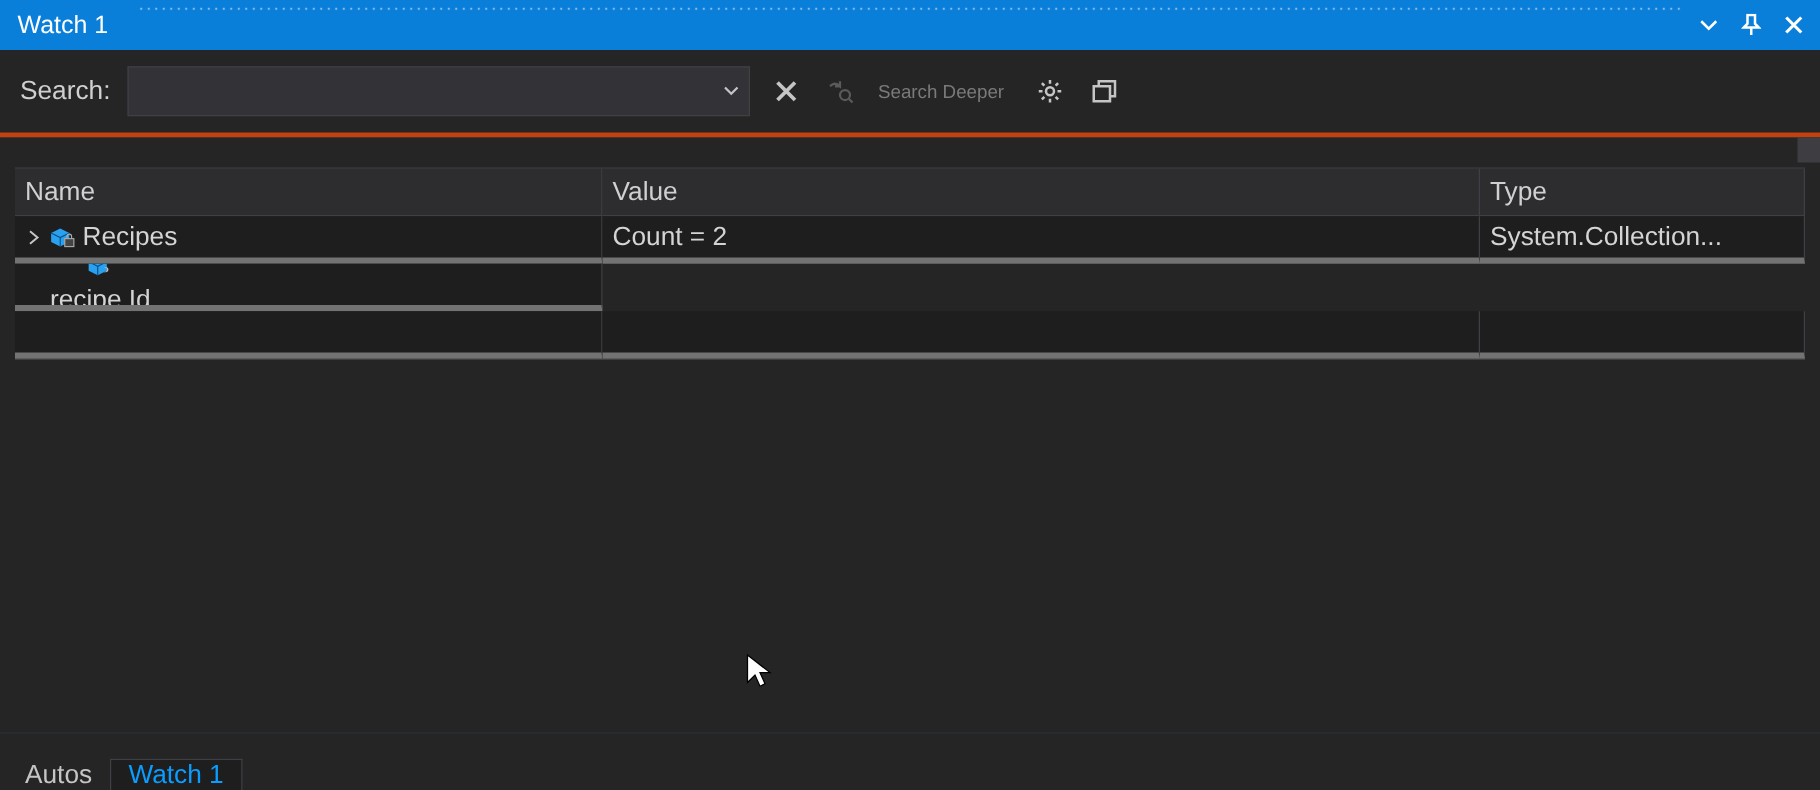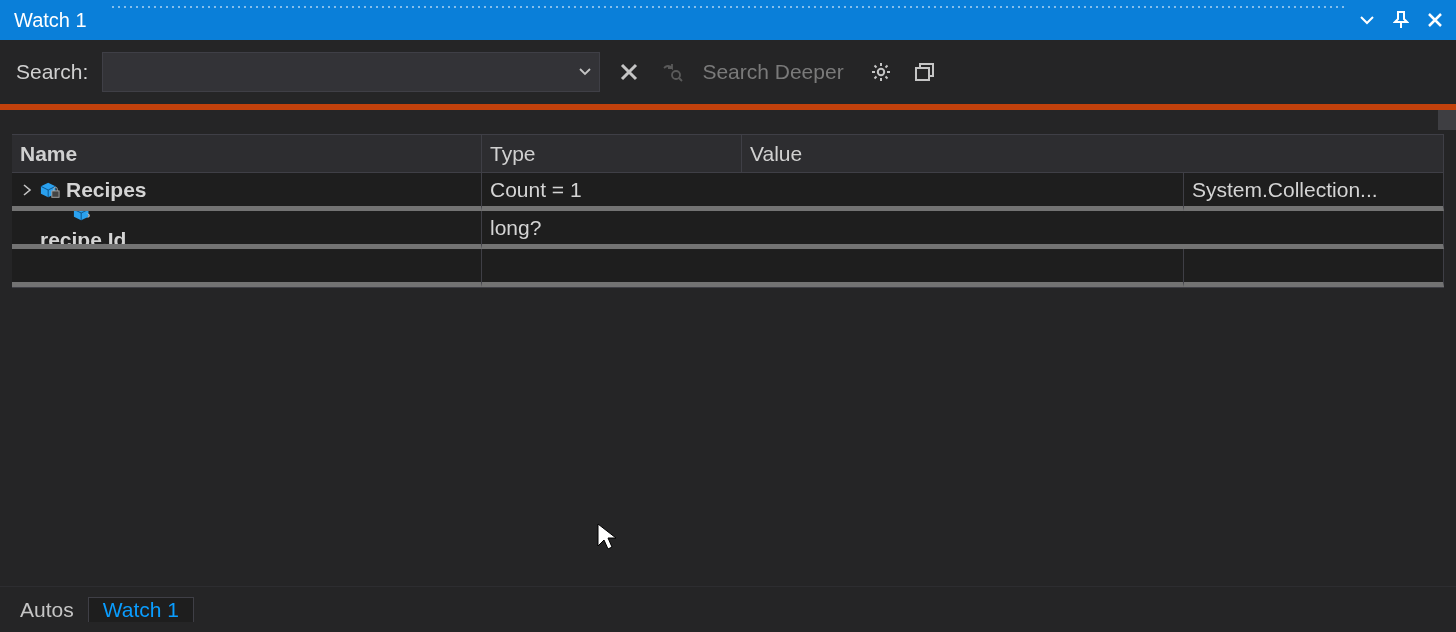--- a/index.html
+++ b/index.html
@@ -53,21 +53,21 @@
     cursor: pointer;
   }
   
   .toolbar {
     height: 70px;
     background: #252526;
     display: flex;
     align-items: center;
     padding: 0 16px;
     gap: 14px;
-    border-bottom: 6px solid #c2410c;
+    border-bottom: 4px solid #c2410c;
   }
   .toolbar .lbl { color: #d0d0d0; font-size: 21px; }
   .search-box {
     position: relative;
     width: 498px;
     height: 40px;
     background: #333337;
     border: 1px solid #3f3f46;
     display: flex;
     align-items: center;
@@ -89,21 +89,21 @@
   }
   .tb-icon {
     width: 30px; height: 30px;
     display:flex; align-items:center; justify-content:center;
     color:#c5c5c5;
     cursor:pointer;
   }
   .tb-icon.disabled { color:#5a5a5a; cursor:default; }
   .tb-text {
     color:#7a7a7a;
-    font-size: 21px;
+    font-size: 15px;
   }
   
   .body {
     flex: 1;
     display: flex;
     flex-direction: column;
     background: #252526;
     padding-top: 24px;
     position: relative;
   }
@@ -131,21 +131,21 @@
   }
   .head .cell {
     background: #2d2d30;
     color: #d0d0d0;
     border-bottom: 1px solid #3f3f46;
   }
   .body-row .cell {
     background: #1e1e1e;
     color: #d4d4d4;
   }
-  .c-name { width: 470px; font-weight: bold; }
+  .c-name { width: 470px; }
   .c-value { width: 702px; }
   .c-type { flex:1; }
   .name-inner { display:flex; align-items:center; gap:6px; }
   .expander {
     width:14px; height:14px;
     display:flex; align-items:center; justify-content:center;
     color:#c5c5c5;
   }
   .obj-icon {
     width:20px; height:18px;
@@ -163,21 +163,21 @@
     left:596px; top:412px;
     width:24px; height:30px;
     color:#fff;
     pointer-events:none;
   }
   
   .tabs {
     height: 46px;
     background: #252526;
     display: flex;
-    align-items: center;
+    align-items: flex-end;
     padding-left: 6px;
     border-top: 1px solid #2d2d30;
   }
   .tab {
     padding: 0 14px;
     display:flex; align-items:center;
     font-size: 21px;
     color:#c5c5c5;
     cursor:pointer;
   }
@@ -254,22 +254,22 @@
         </svg>
     </div>
   </div>
 
   <div class="body">
 
     <div class="grid">
 
       <div class="grid-row head">
         <div class="cell c-name">Name</div>
+        <div class="cell c-value">Value</div>
         <div class="cell c-type">Type</div>
-        <div class="cell c-value">Value</div>
       </div>
 
       <div class="grid-row body-row">
         <div class="cell c-name">
           <div class="name-inner">
             <span class="expander">
               <svg width="10" height="12" viewBox="0 0 10 12">
                   <path d="M2 1 L8 6 L2 11" fill="none" stroke="currentColor" stroke-width="1.6"></path>
                 </svg>
             </span>
@@ -277,38 +277,37 @@
               <svg width="22" height="18" viewBox="0 0 22 18">
                   <path d="M1 5 L9 1 L17 5 L17 13 L9 17 L1 13 Z" fill="#2aa1ef"></path>
                   <path d="M1 5 L9 9 L17 5 M9 9 L9 17" stroke="#0a4f84" stroke-width="1" fill="none"></path>
                   <rect x="13" y="10" width="8" height="7" fill="#444" stroke="#aaa" stroke-width="1"></rect>
                   <path d="M15 10 v-2 a2 2 0 0 1 4 0 v2" fill="none" stroke="#aaa" stroke-width="1"></path>
                 </svg>
             </span>
             <span>Recipes</span>
           </div>
         </div>
-        <div class="cell c-value">Count = 1</div>
+        <div class="cell c-value">Count = 2</div>
         <div class="cell c-type">System.Collection...</div>
       </div>
 
       <div class="grid-row body-row">
         <div class="cell c-name">
           <div class="name-inner" style="padding-left:20px;flex-direction:column;">
             <span class="obj-icon">
               <svg width="22" height="18" viewBox="0 0 22 18">
                   <path d="M1 5 L9 1 L17 5 L17 13 L9 17 L1 13 Z" fill="#2aa1ef"></path>
                   <path d="M1 5 L9 9 L17 5 M9 9 L9 17" stroke="#0a4f84" stroke-width="1" fill="none"></path>
                   <path d="M14 10 C20 8 20 16 14 14 C18 15 18 9 14 10 Z" fill="#bfbfbf"></path>
                 </svg>
             </span>
             <span>recipe.Id</span>
           </div>
         </div>
-        <div class="cell c-type">long?</div>
       </div>
 
       <div class="grid-row body-row">
         <div class="cell c-name"></div>
         <div class="cell c-value"></div>
         <div class="cell c-type"></div>
       </div>
     </div>
 
     <div class="scrollbar"></div>

